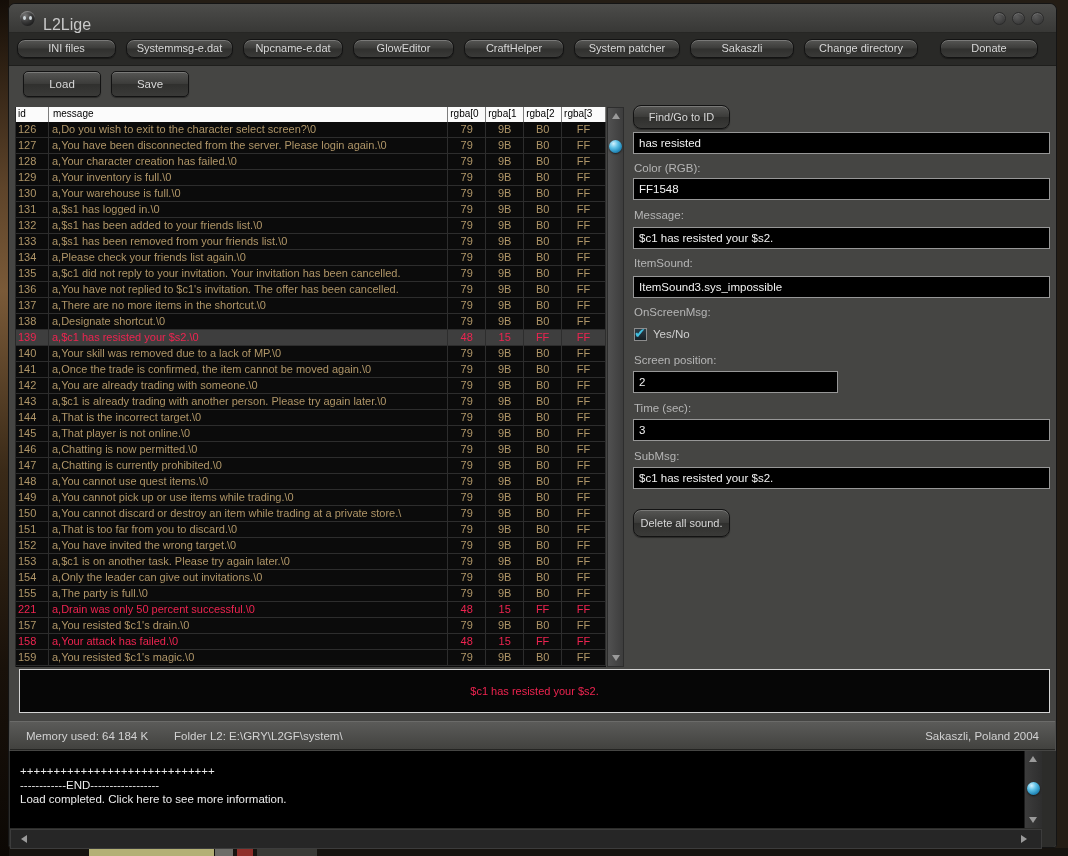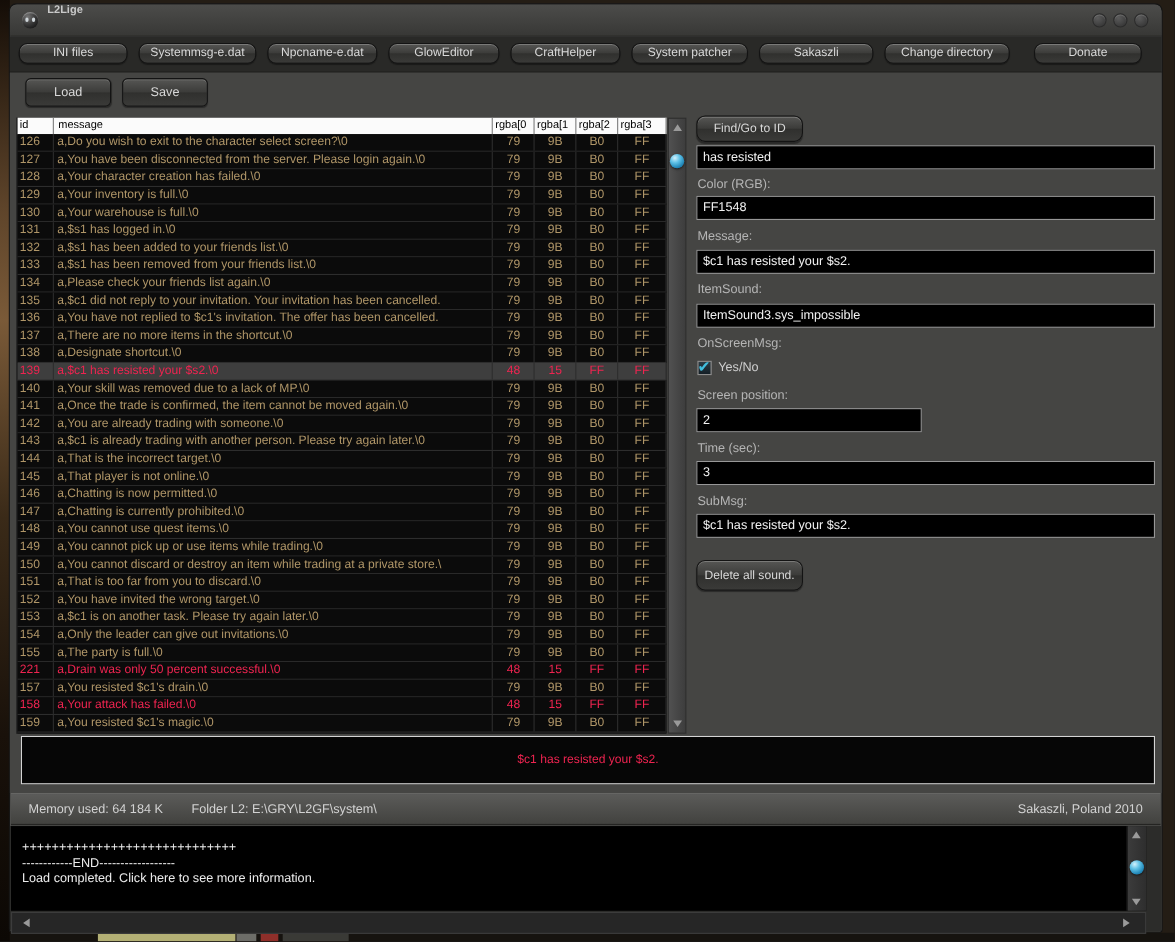--- a/index.html
+++ b/index.html
@@ -26,21 +26,21 @@
 
   .titlebar { position:absolute; left:0; top:0; right:0; height:29px;
     background: linear-gradient(#4c4c4a,#383836); border-bottom:1px solid #262624;
     border-radius:7px 7px 0 0; }
   .app-icon { position:absolute; left:11px; top:7px; width:15px; height:15px; border-radius:50%;
     background: radial-gradient(circle at 35% 30%, #777 0%, #3a3a3a 45%, #101010 90%);
     box-shadow: inset 0 1px 1px rgba(255,255,255,.35); }
   .app-icon::before, .app-icon::after { content:""; position:absolute; top:5px; width:3px; height:4px;
     border-radius:50%; background:#cfd6da; }
   .app-icon::before { left:3px; } .app-icon::after { left:9px; }
-  .win-title { position:absolute; left:34px; top:0; font-size:10px; color:#c9c9c9;font-weight:bold; }
+  .win-title { position:absolute; left:34px; top:12px; font-size:16px; color:#c9c9c9; }
   .win-controls { position:absolute; right:12px; top:8px; display:flex; gap:6px; }
   .win-dot { width:13px; height:13px; border-radius:50%;
     background: radial-gradient(circle at 35% 30%, #5b5b5b, #3a3a3a 75%);
     border:1px solid #2b2b2b; box-shadow: inset 0 1px 1px rgba(255,255,255,.18); }
 
   .tabbar { position:absolute; left:0; top:29px; right:0; height:33px; background:#29292.7px;
     background-color:#292927; border-bottom:1px solid #1e1e1c;
     display:flex; gap:10px; padding:6px 8px 0 8px; }
   .btn { display:inline-block; text-align:center; color:#d8d8d8; font-size:11px;
     background: linear-gradient(#565654 0%, #3c3c3a 48%, #30302e 52%, #3a3a38 100%);
@@ -501,21 +501,21 @@
       </div>
 
       <div class="preview">
         <span>$c1 has resisted your $s2.</span>
       </div>
     </div>
 
     <div class="statusbar">
       <span>Memory used: 64 184 K</span>
       <span>Folder L2: E:\GRY\L2GF\system\</span>
-      <span class="credit">Sakaszli, Poland 2010</span>
+      <span class="credit">Sakaszli, Poland 2004</span>
     </div>
 
     <div class="bottom-zone"></div>
 
     <div class="log-row">
       <div class="log"><div>+++++++++++++++++++++++++++++</div><div>------------END------------------</div><div>Load completed. Click here to see more information.</div></div>
       <div class="log-vscroll">
         <span class="arrow-up"></span>
         <span class="ball"></span>
         <span class="arrow-dn"></span>

